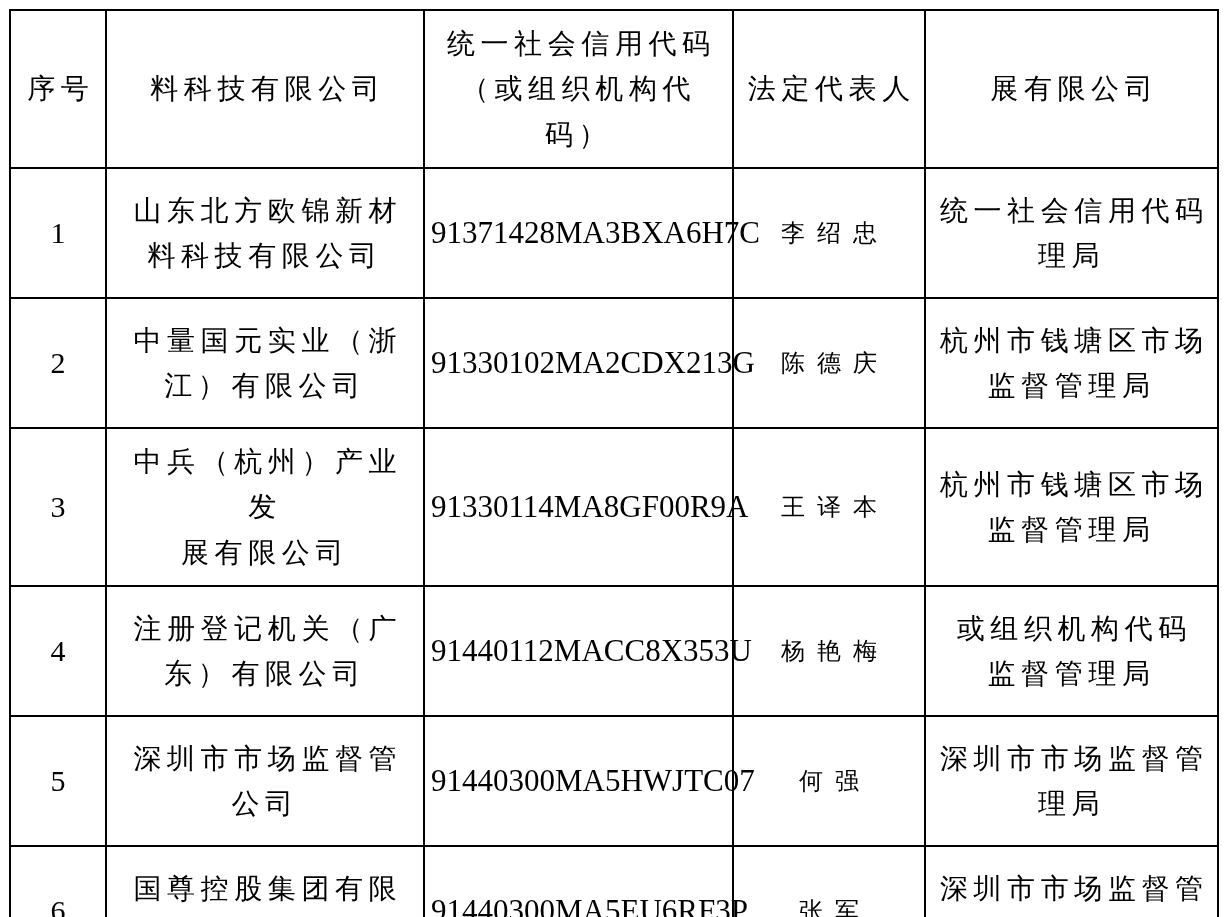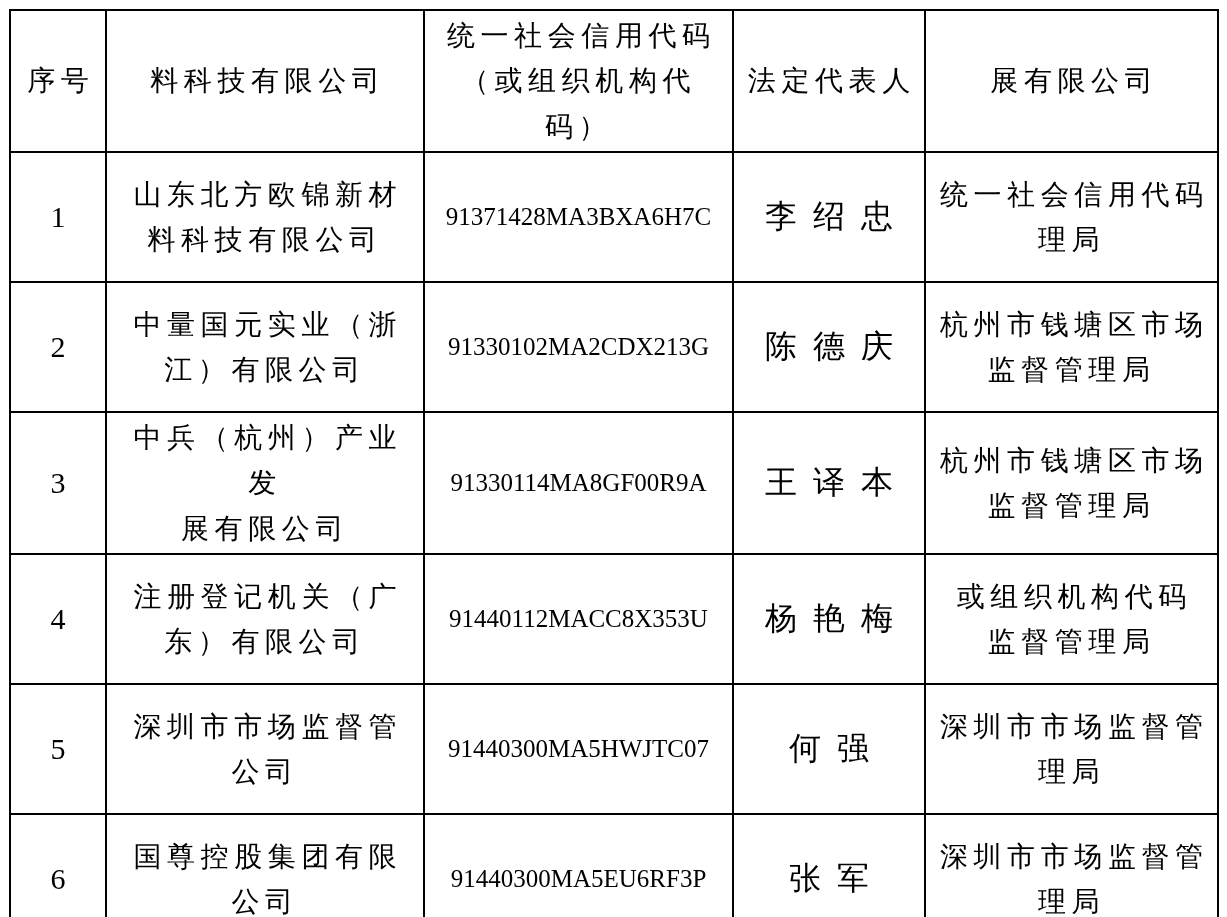--- a/index.html
+++ b/index.html
@@ -21,21 +21,21 @@
     left: 9px;
     top: 9px;
     border-collapse: collapse;
     table-layout: fixed;
     width: 1208px;
   }
   table.soe-table td, table.soe-table th {
     border: 2px solid #000000;
     text-align: center;
     vertical-align: middle;
-    padding: 2px 6px;
+    padding: 10px 6px;
     font-weight: normal;
     background: #ffffff;
   }
   
   col.c-no   { width: 96px; }
   col.c-name { width: 318px; }
   col.c-code { width: 309px; }
   col.c-rep  { width: 192px; }
   col.c-org  { width: 293px; }
 
@@ -43,31 +43,31 @@
   tr.data-row  { height: 130px; }
 
   .cjk {
     font-size: 28px;
     letter-spacing: 0.2em;
     text-indent: 0.2em;
     white-space: pre-line;
     line-height: 1.62;
   }
   .person {
-    font-size: 32px;
+    font-size: 24px;
     letter-spacing: 0.5em;
     text-indent: 0.5em;
     white-space: pre-line;
   }
   .num {
     font-size: 30px;
     letter-spacing: 0;
   }
   .code {
-    font-size: 25px;
+    font-size: 31px;
     letter-spacing: 0;
     white-space: nowrap;
     padding: 2px 1px;
   }
 </style>
 </head>
 <body>
 
 <div class="page">
   <table class="soe-table">

